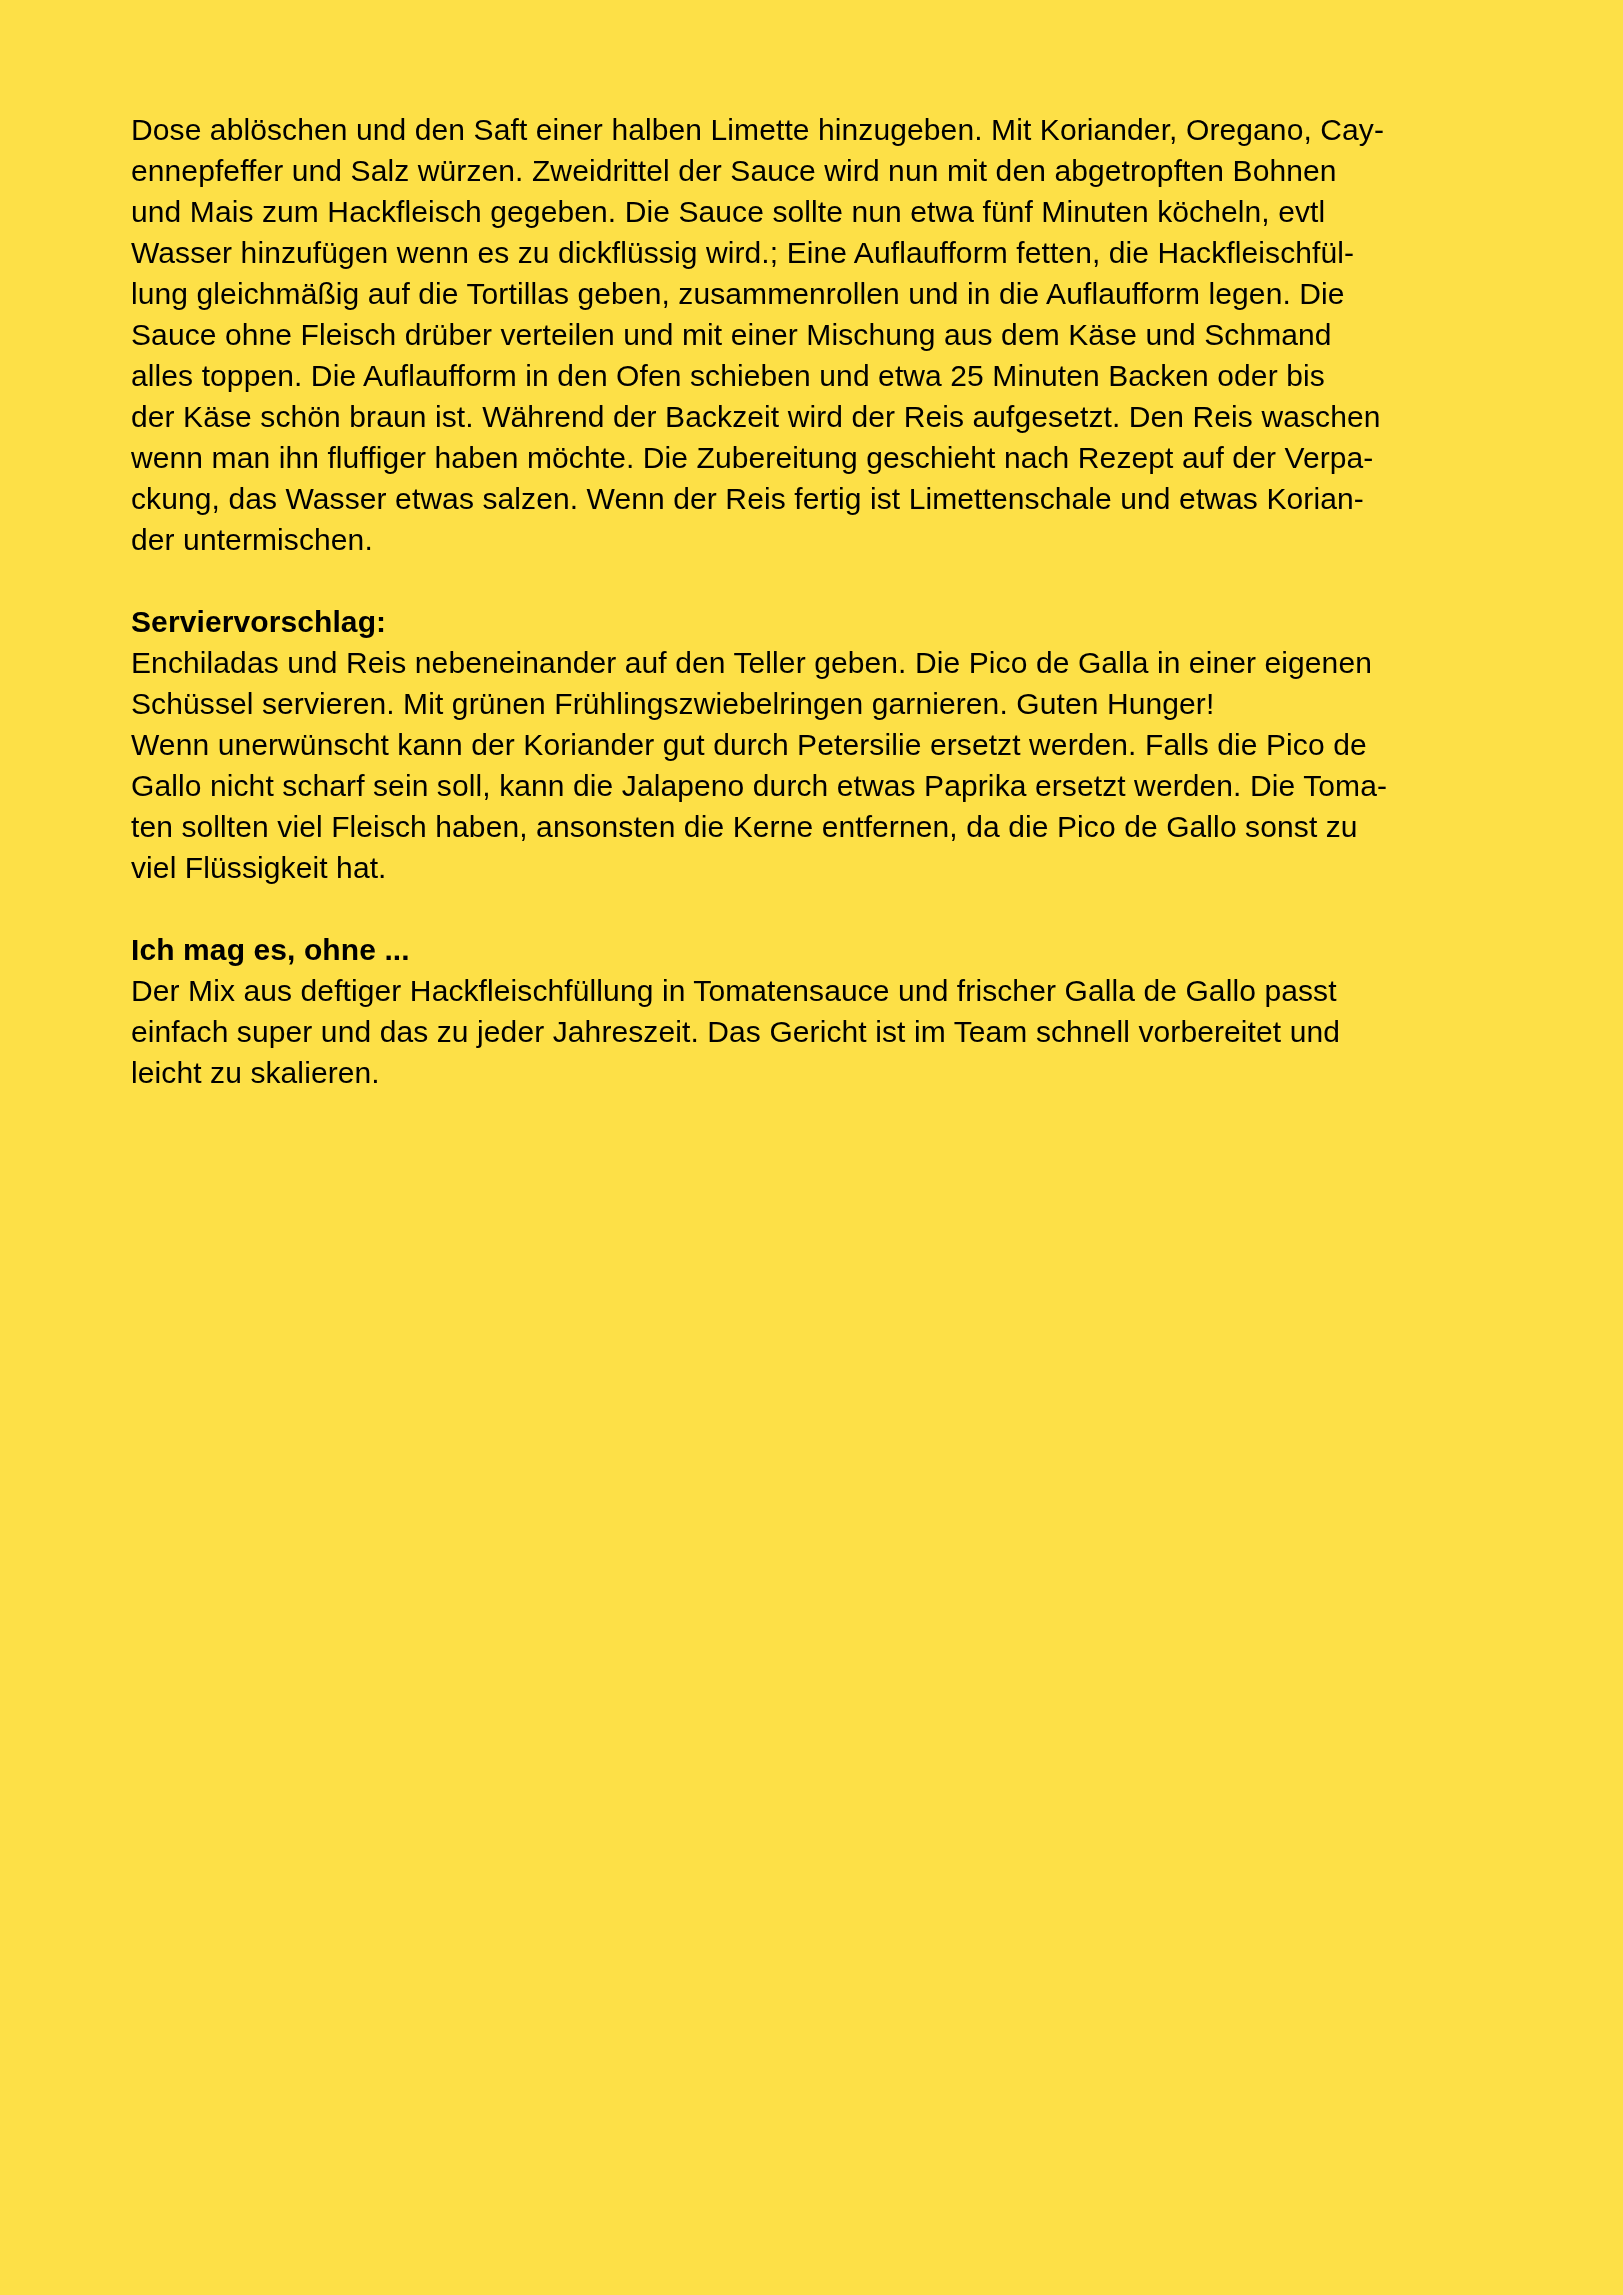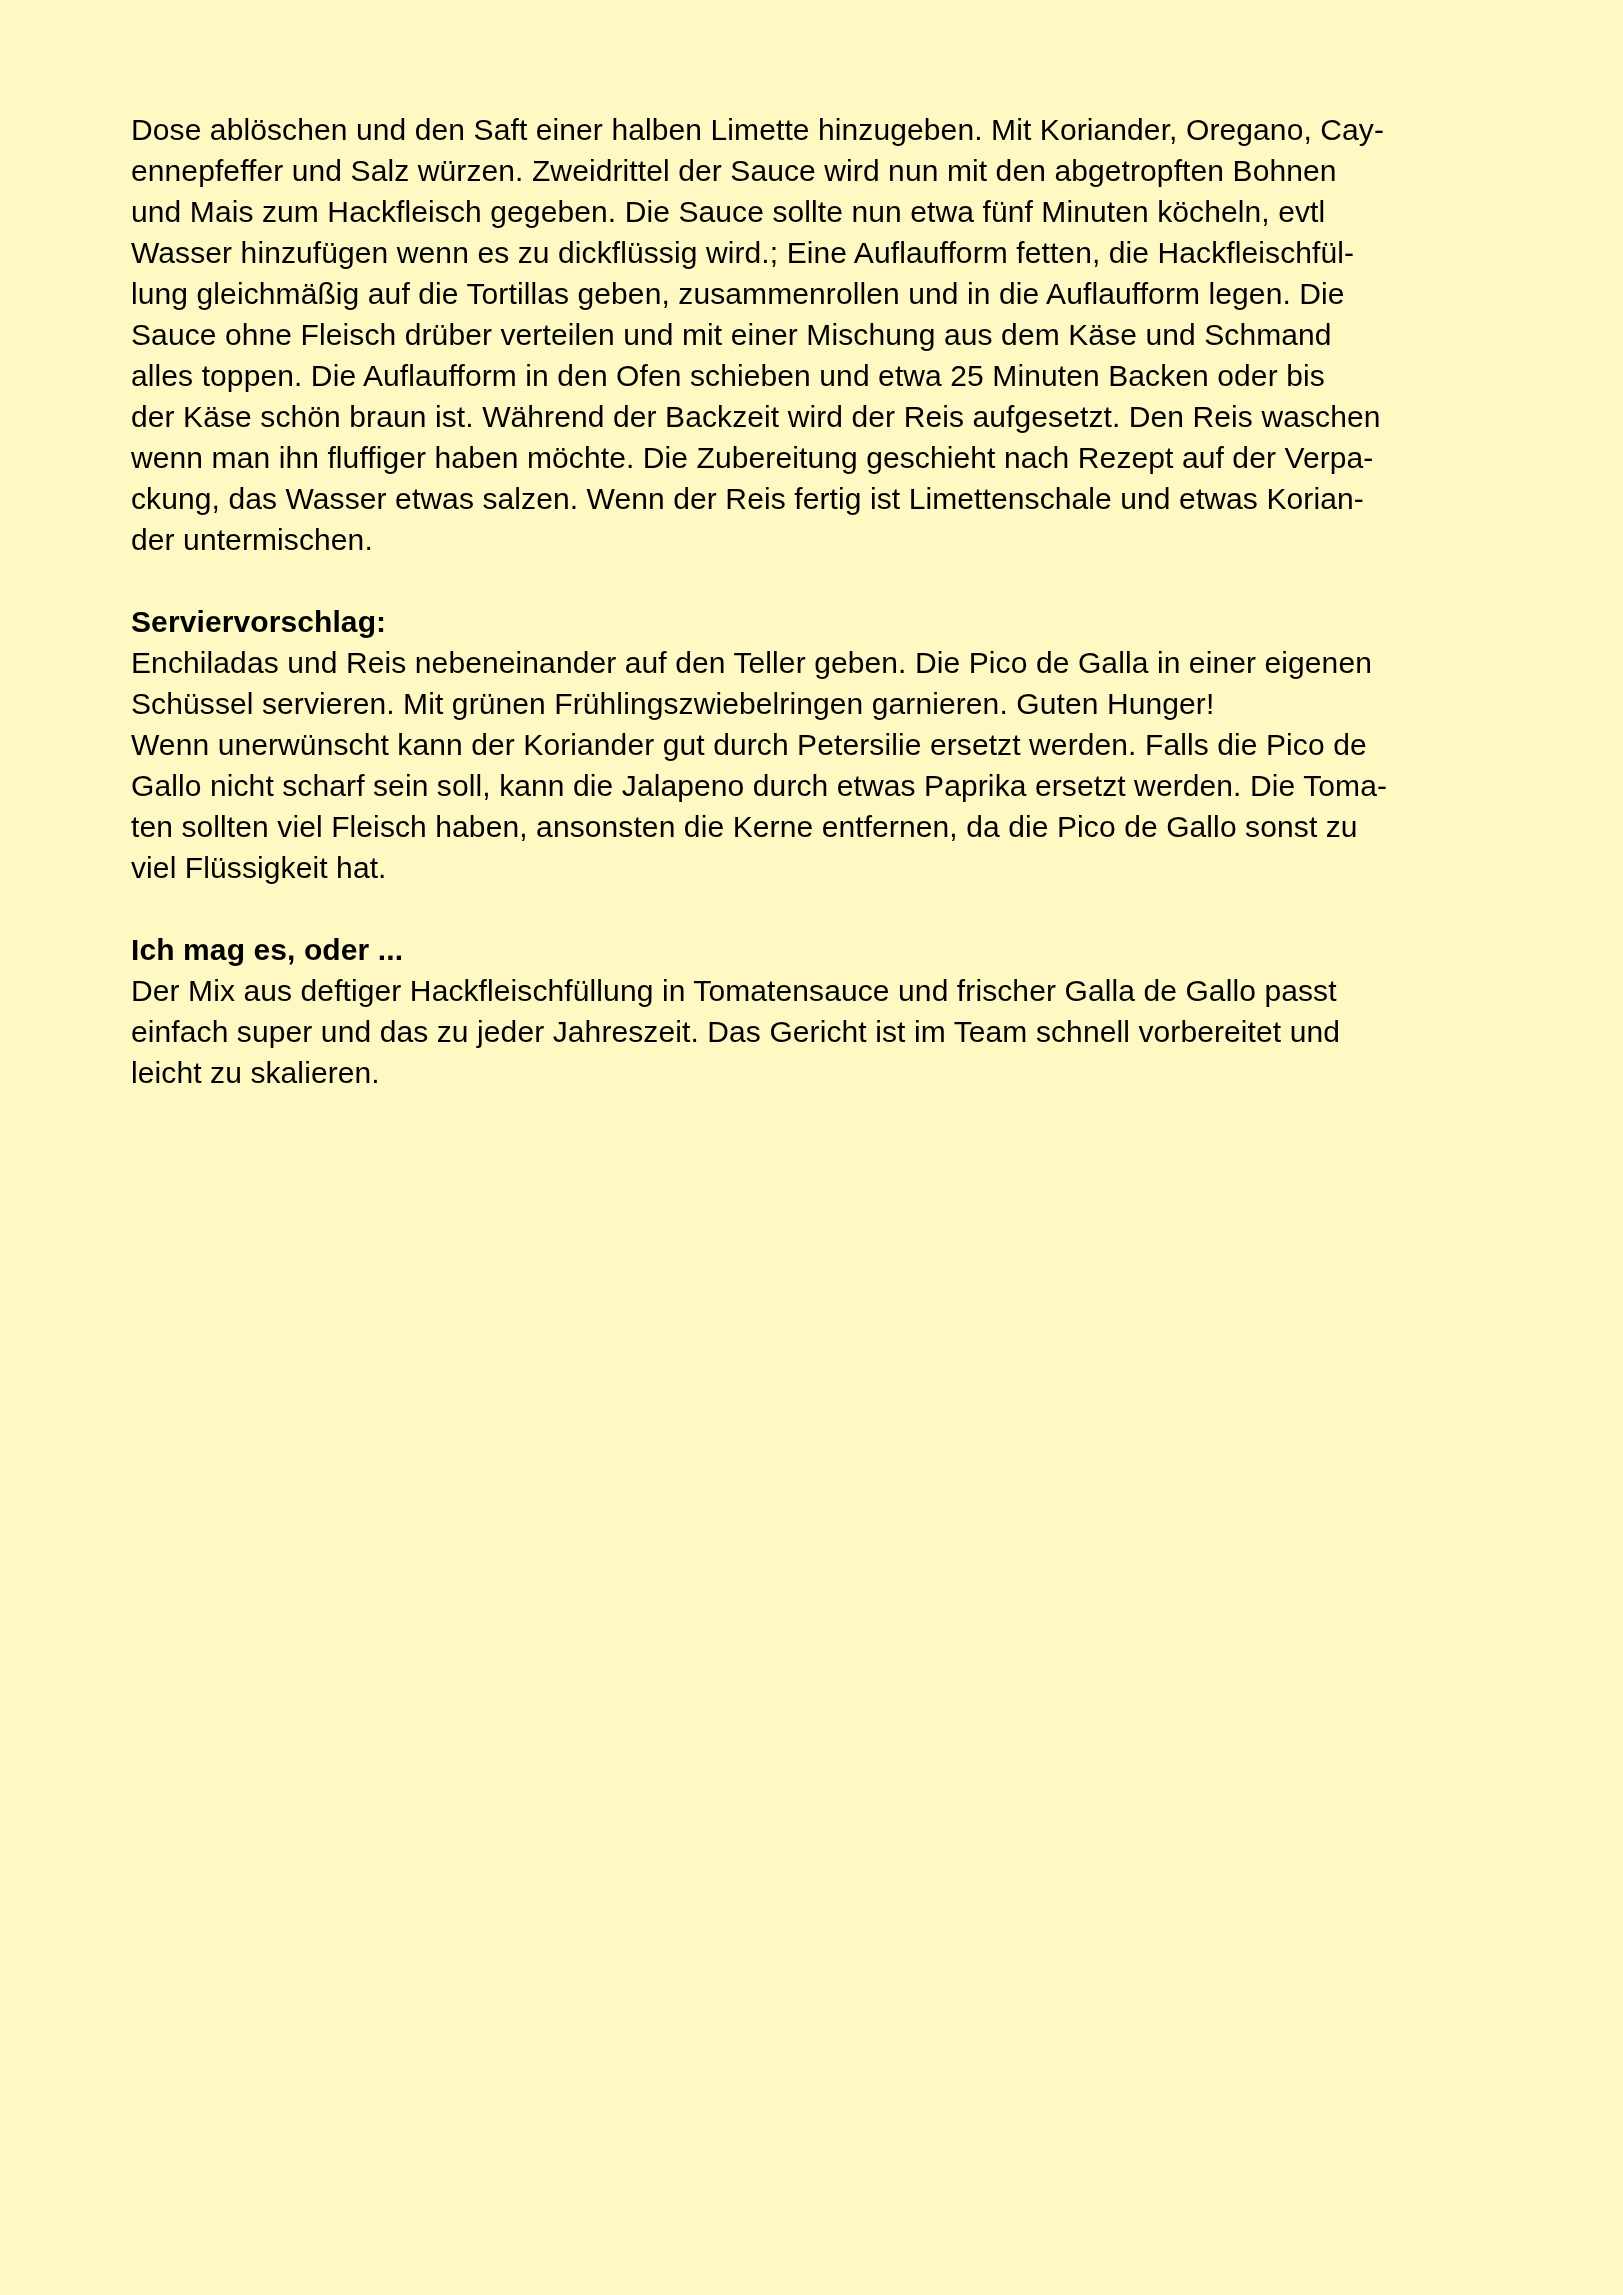--- a/index.html
+++ b/index.html
@@ -4,21 +4,21 @@
   <style>
     html, body {
       margin: 0;
       padding: 0;
       background: #ffffff;
     }
     .page {
       position: relative;
       width: 1623px;
       height: 2295px;
-      background: #fef9c3;
+      background: #fde047;
       overflow: hidden;
     }
     .text-block {
       box-sizing: border-box;
       padding: 109px 33px 0 131px;
       width: 1623px;
       font-family: "Liberation Sans", sans-serif;
       font-size: 30px;
       line-height: 41px;
       color: #000000;
@@ -61,21 +61,21 @@
       <h2 class="heading">Serviervorschlag:</h2>
       <p class="body">Enchiladas und Reis nebeneinander auf den Teller geben. Die Pico de Galla in einer eigenen
 Schüssel servieren. Mit grünen Frühlingszwiebelringen garnieren. Guten Hunger!
 Wenn unerwünscht kann der Koriander gut durch Petersilie ersetzt werden. Falls die Pico de
 Gallo nicht scharf sein soll, kann die Jalapeno durch etwas Paprika ersetzt werden. Die Toma-
 ten sollten viel Fleisch haben, ansonsten die Kerne entfernen, da die Pico de Gallo sonst zu
 viel Flüssigkeit hat.</p>
     </section>
 
     <section class="section">
-      <h2 class="heading">Ich mag es, oder ...</h2>
+      <h2 class="heading">Ich mag es, ohne ...</h2>
       <p class="body">Der Mix aus deftiger Hackfleischfüllung in Tomatensauce und frischer Galla de Gallo passt
 einfach super und das zu jeder Jahreszeit. Das Gericht ist im Team schnell vorbereitet und
 leicht zu skalieren.</p>
     </section>
 
   </div>
 </div>
 
 
 </body></html>

